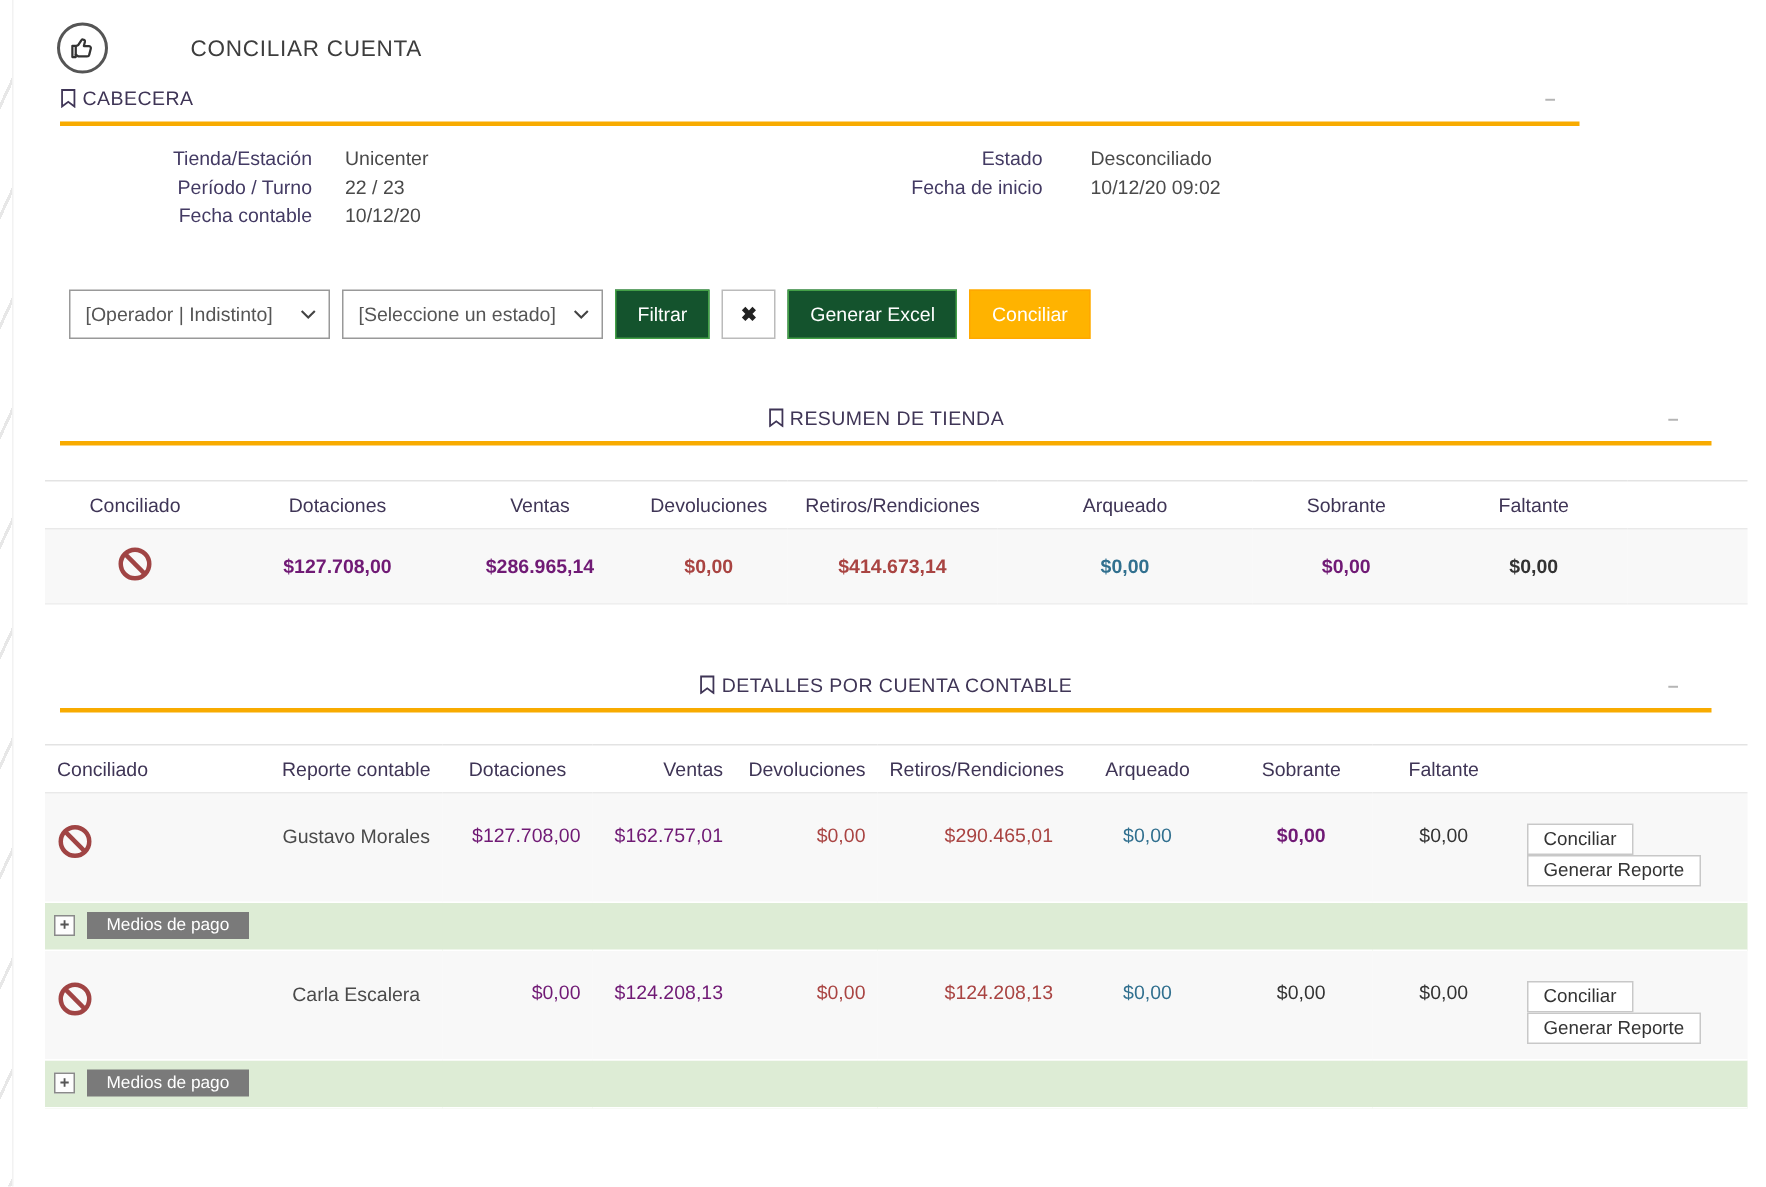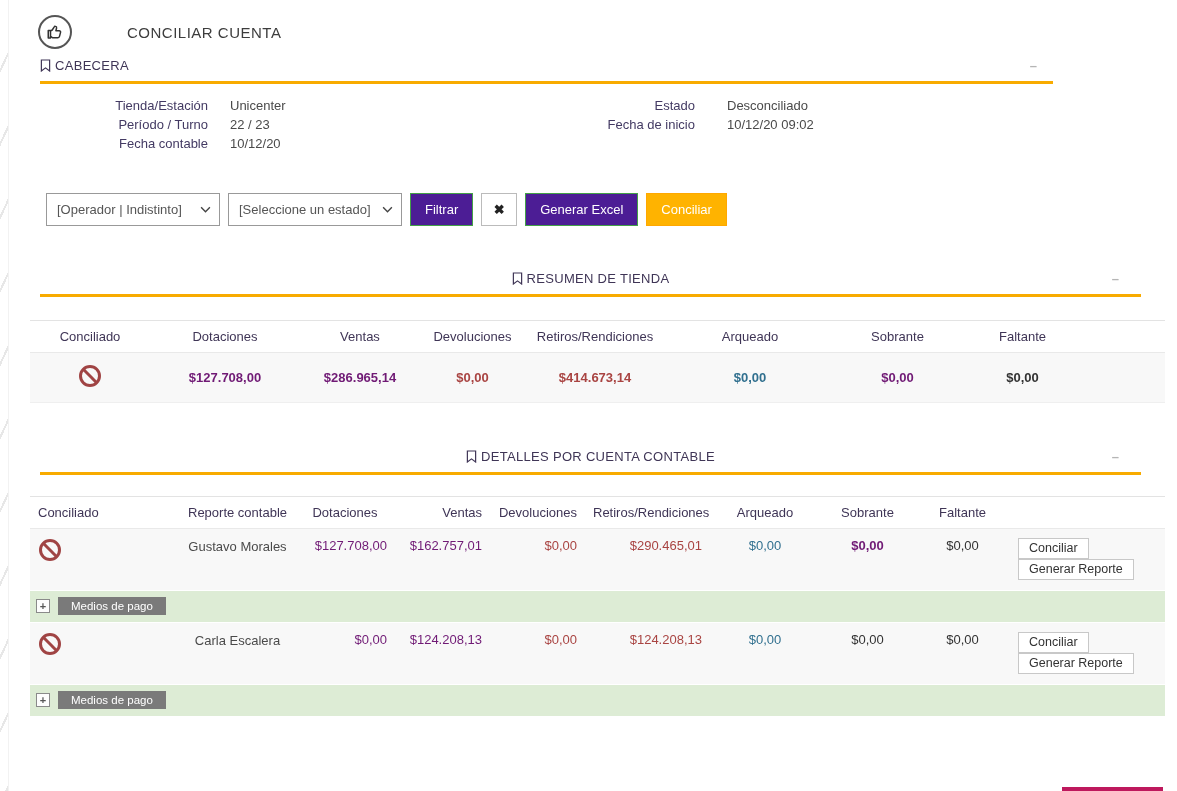--- a/index.html
+++ b/index.html
@@ -41,38 +41,38 @@
   .fvalue { margin-left:22px; color:#4a4a4a; }
   .g2 .fvalue { margin-left:32px; }
 
   
   .filter-row { display:flex; align-items:center; gap:8px; margin:40px 0 0 16px; height:33px; }
   .fake-select { width:174px; height:33px; border:1px solid #999; background:#fff; color:#555;
     display:flex; align-items:center; justify-content:space-between; padding:0 8px 0 10px;
     cursor:pointer; font-size:13px; }
   .btn { height:33px; border:1px solid transparent; display:inline-flex; align-items:center;
     justify-content:center; padding:0 14px; font-size:13px; cursor:pointer; }
-  .btn-green { background:#4c1d95; border-color:#43a047; color:#fff; }
+  .btn-green { background:#14532d; border-color:#43a047; color:#fff; }
   .btn-amber { background:#ffb300; border-color:#ffa800; color:#fff; }
   .btn-x { background:#fff; border-color:#bbb; color:#222; width:36px; font-weight:bold; }
 
   
   .resumen-section { margin-top:45px; }
   .detalles-section { margin-top:46px; }
   table { border-collapse:collapse; width:1135px; table-layout:fixed; }
   th { font-weight:normal; color:#3f3556; font-size:13px; padding:8px 8px; background:#fff; }
   .resumen-table { margin-top:23px; }
   .resumen-table th { border-top:1px solid #e3e3e3; border-bottom:1px solid #e9e9e9; text-align:center; }
   .resumen-table td { background:#f8f8f8; padding:11px 8px; text-align:center; font-weight:bold;
     border-bottom:1px solid #efefef; }
 
   .det-table { margin-top:21px; }
   .det-table th { border-top:1px solid #e3e3e3; border-bottom:1px solid #e9e9e9; vertical-align:top; }
   .det-table td { background:#f8f8f8; padding:10px 8px; vertical-align:top; }
-  .det-table td.row-top { padding-top:9px; }
+  .det-table td.row-top { padding-top:20px; }
   th.al { text-align:left; } th.ac { text-align:center; } th.ar { text-align:right; }
   td.al { text-align:left; } td.ac { text-align:center; } td.ar { text-align:right; }
 
   .c-orange { color:#701a75; }
   .c-red    { color:#a94442; }
   .c-blue   { color:#31708f; }
   .c-dark   { color:#333; }
   .bold { font-weight:bold; }
 
   .noentry { width:24px; height:24px; display:inline-block; }

